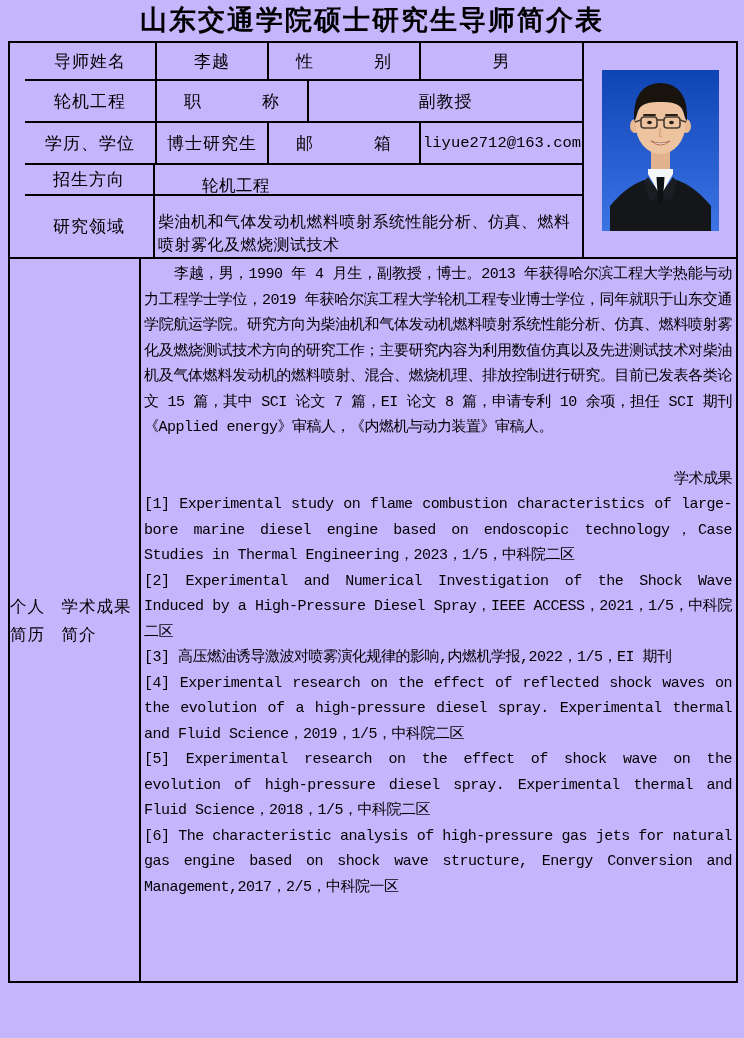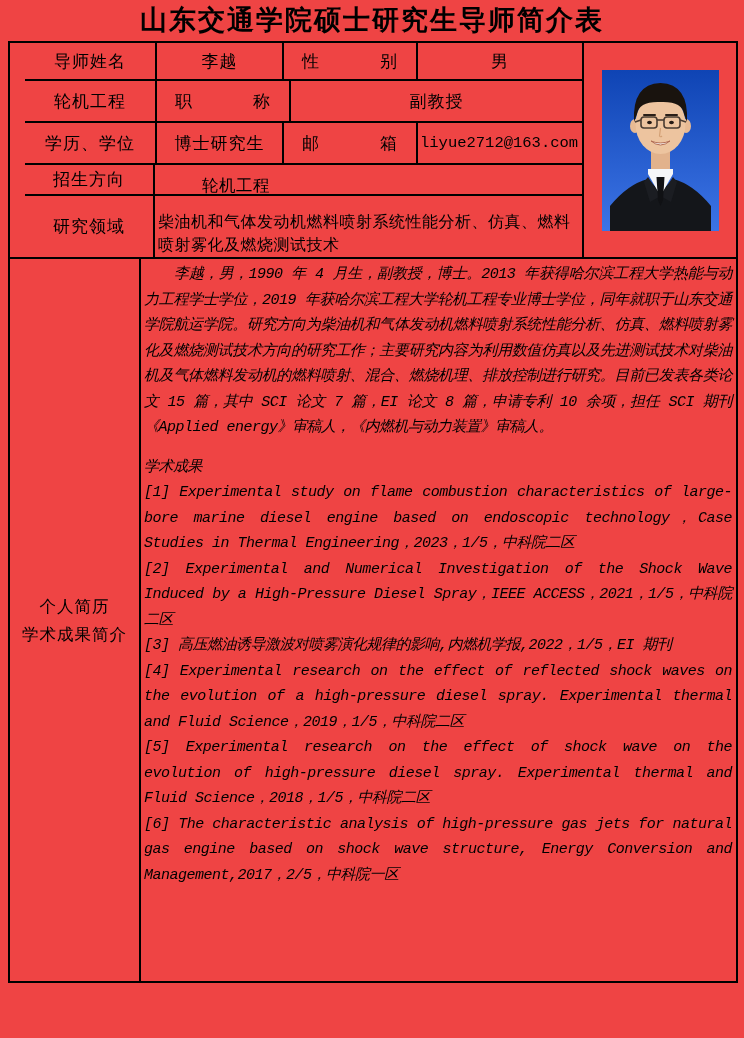--- a/index.html
+++ b/index.html
@@ -1,18 +1,18 @@
 <!DOCTYPE html>
 <html><head>
 <meta charset="utf-8">
 <style>
   * { margin:0; padding:0; box-sizing:border-box; }
   html,body { background:#ffffff; }
   .page {
-    position:relative; width:744px; height:1038px; background:#ef4444;
+    position:relative; width:744px; height:1038px; background:#c4b5fd;
     font-family:"Liberation Serif","DejaVu Serif",serif; color:#000;
     overflow:hidden;
   }
   .doc-title {
     position:absolute; left:0; top:2px; width:744px; text-align:center;
     font-family:"Liberation Sans","DejaVu Sans",sans-serif;
     font-size:27px; font-weight:700; letter-spacing:2px; color:#000;
   }
   .form-table {
     position:absolute; left:8px; top:41px; width:730px; height:942px;
@@ -25,45 +25,45 @@
   .row { display:flex; border-bottom:2px solid #000; }
   .r1 { height:43px; }
   .r2 { height:47px; }
   .r3 { height:47px; }
   .r4 { height:31px;gap:44px; }
   .r5 { flex:1; border-bottom:none; }
 
   .cell { display:flex; align-items:center; justify-content:center;
           font-size:17px; letter-spacing:1px; overflow:hidden; }
   .c-label  { width:132px; border-right:2px solid #000; }
-  .c-value  { width:127px; border-right:2px solid #000; }
-  .c-label2 { width:134px; border-right:2px solid #000; }
+  .c-value  { width:112px; border-right:2px solid #000; }
+  .c-label2 { width:152px; border-right:2px solid #000; }
   .c-value2 { flex:1; }
   .c-email  { justify-content:flex-start; padding-left:2px;
               font-family:"Liberation Mono","DejaVu Sans Mono",monospace;
               font-size:15.5px; letter-spacing:0;border-radius:20px; }
   .wide-label { display:inline-block; width:96px; text-align:justify; text-align-last:justify; }
 
   .c-label-45 { width:130px; border-right:2px solid #000; }
   .c-span { flex:1; display:flex; align-items:center; justify-content:flex-start;
             padding:1px 3px; font-size:16.5px; letter-spacing:0.5px;margin-top:13px; }
   .c-span.two-line { line-height:23px; font-size:16px; }
 
   .main-row { display:flex; height:724px; }
   .main-label { width:131px; border-right:2px solid #000; display:flex;
-                flex-direction:column; align-items:center; justify-content:center;
+                align-items:center; justify-content:center;
                 font-size:16.5px; line-height:28px; letter-spacing:1px; }
   .main-content {
     flex:1; padding:3px 4px 0 3px;
     font-family:"Liberation Mono","DejaVu Sans Mono",monospace;
     font-size:15px; line-height:25.5px; letter-spacing:-0.5px;
-    text-align:justify; overflow:hidden;font-style:italic;
+    text-align:justify; overflow:hidden;
   }
   .bio { text-indent:2em; }
-  .ach-heading { margin-top:14px; text-align:left; }
+  .ach-heading { margin-top:26px; text-align:right; }
   .pub { text-align:justify; }
 
   .photo-svg { display:block; }
 </style>
 </head>
 <body>
 
 <div class="page">
 
   <div class="doc-title">山东交通学院硕士研究生导师简介表</div>

